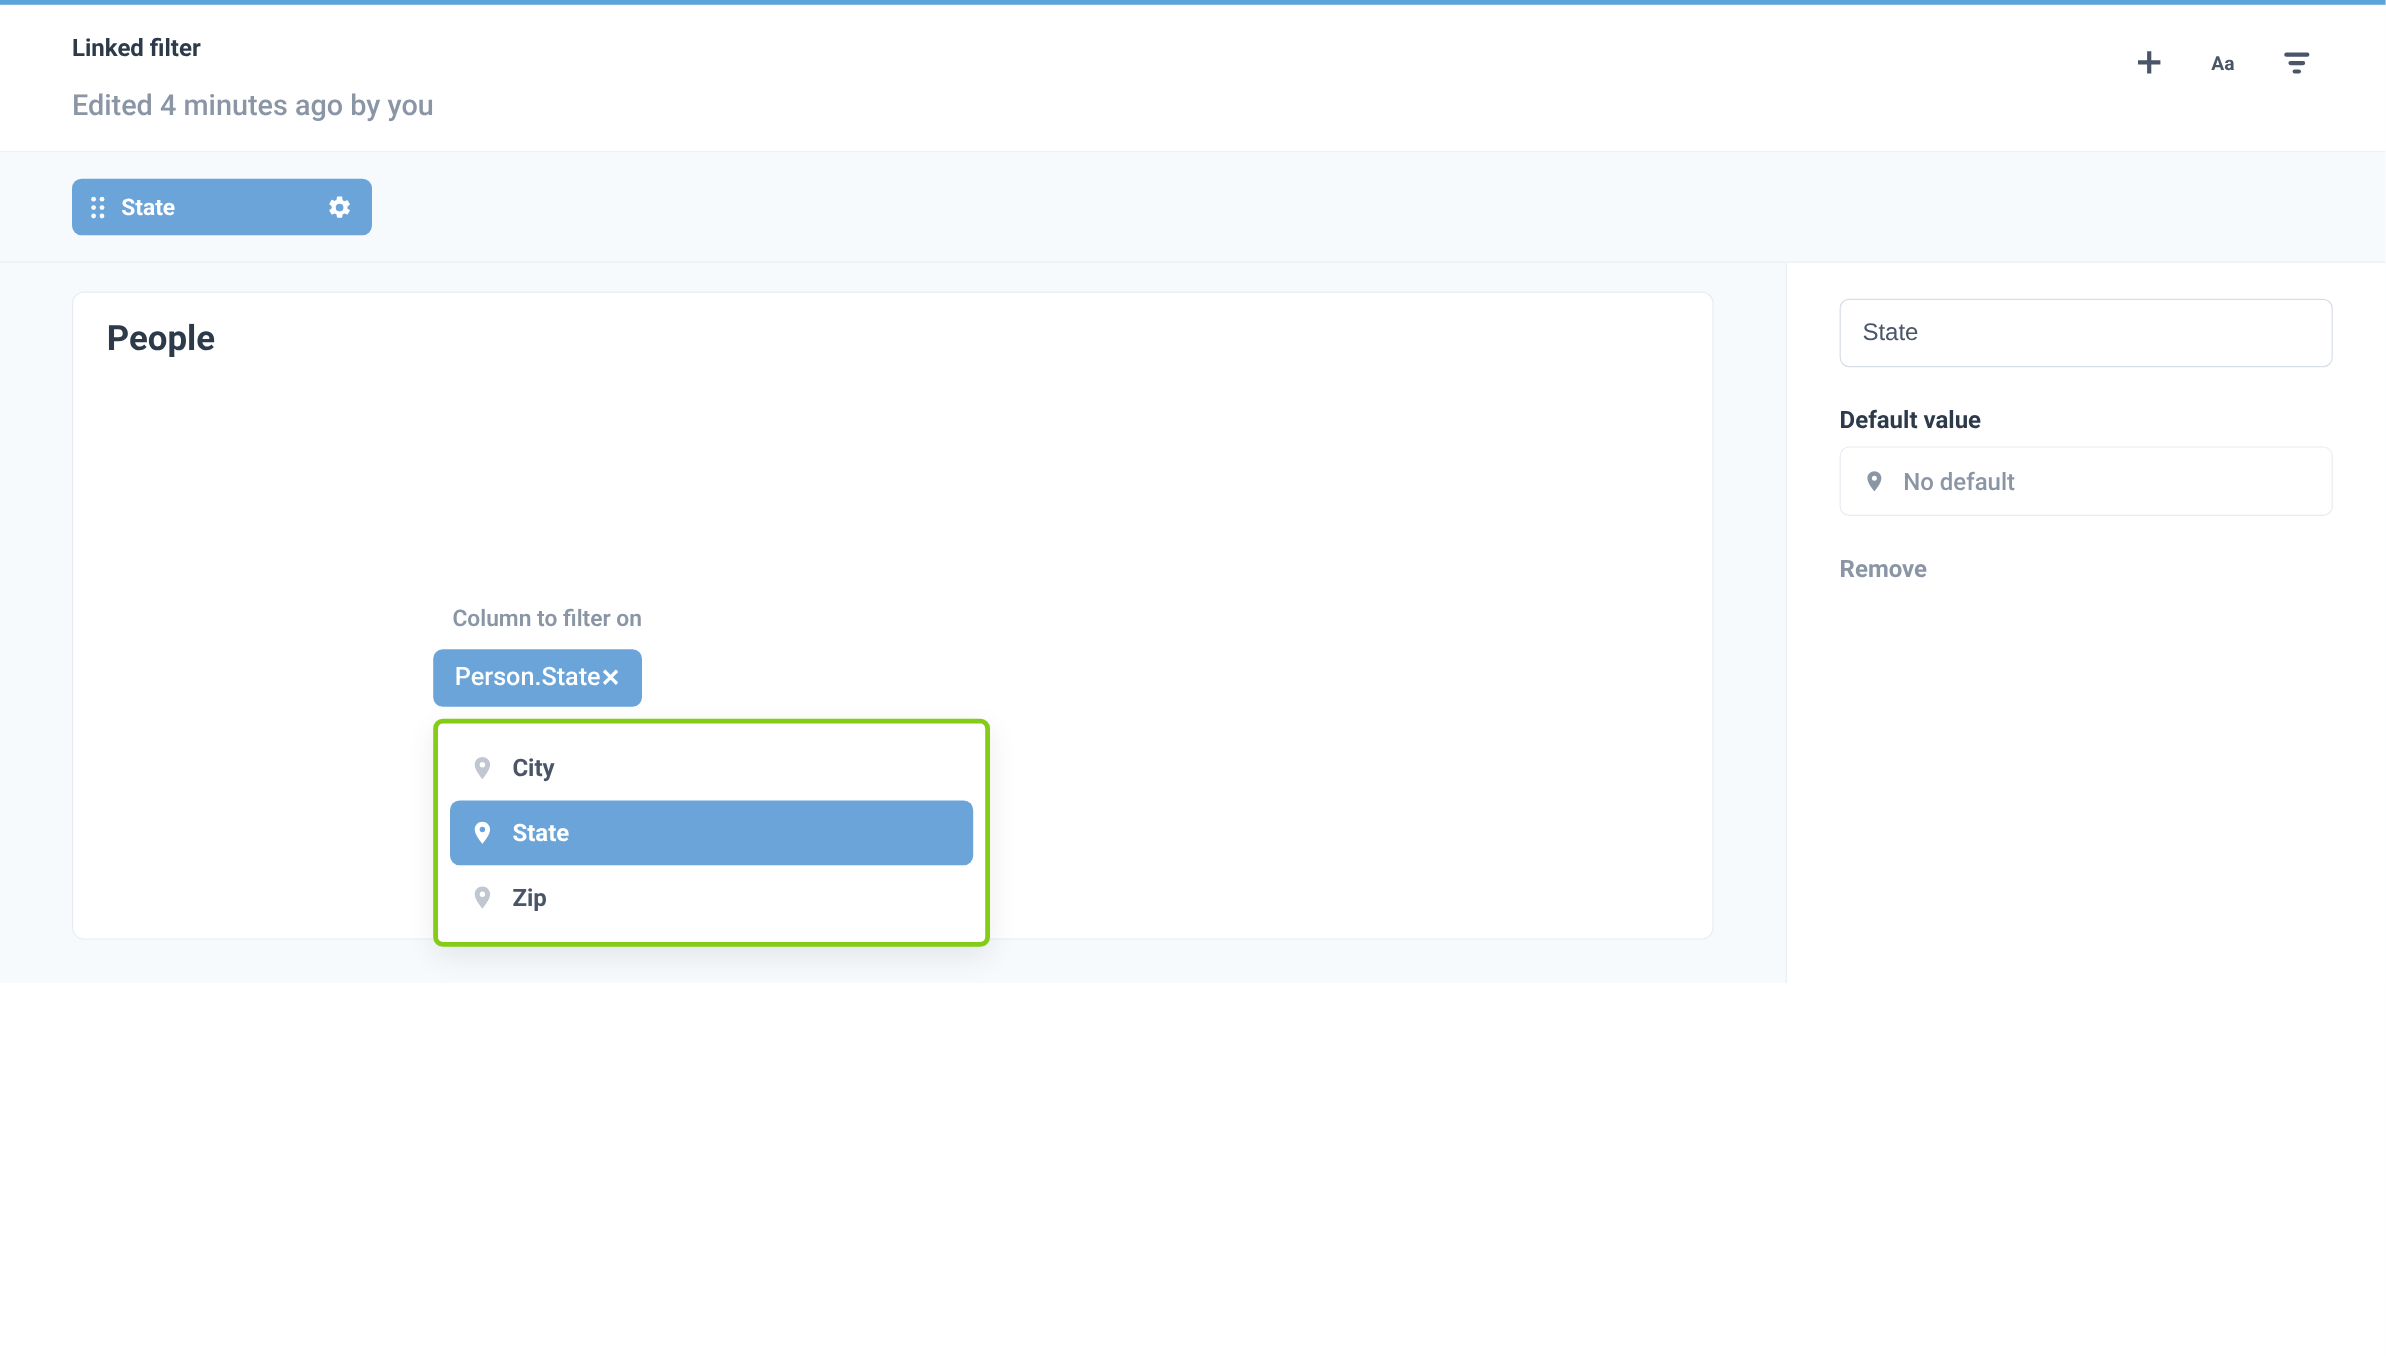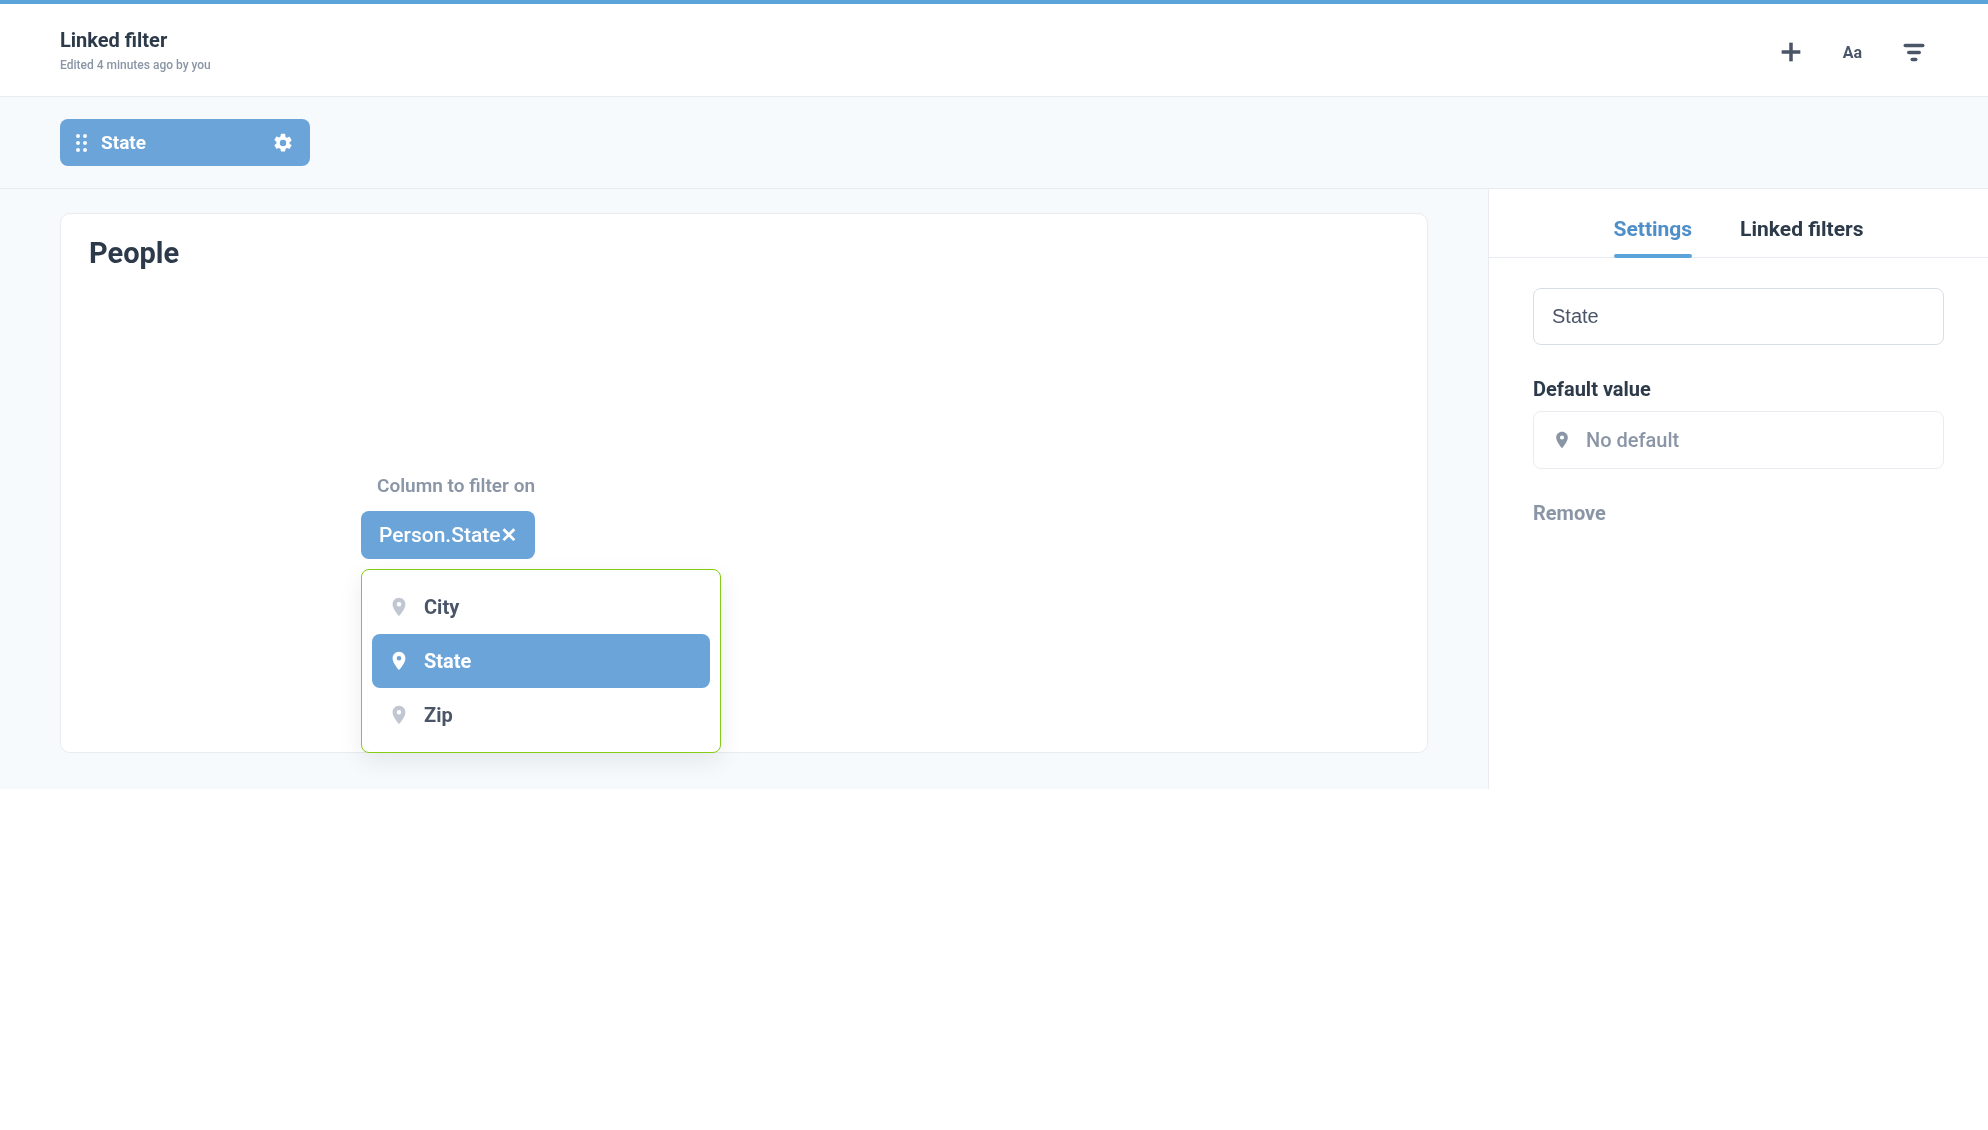--- a/index.html
+++ b/index.html
@@ -8,21 +8,21 @@
 
   .header {
     display: flex;
     align-items: flex-start;
     justify-content: space-between;
     padding: 24px 60px 24px 60px;
     border-bottom: 1px solid #e8ecf0;
   }
   .header-left { display: flex; flex-direction: column; gap: 6px; }
   .page-title { font-size: 20px; font-weight: 700; color: #2d3a4a; }
-  .subtitle { font-size: 12px; color: #8a95a5; font-weight: 500; }
+  .subtitle { font-size: 24px; color: #8a95a5; font-weight: 500; margin-top: 16px; }
   .header-actions { display: flex; gap: 38px; align-items: center; margin-top: 10px; }
   .icon-btn { cursor: pointer; color: #4a5568; display: inline-flex; }
   .icon-btn svg { width: 28px; height: 28px; }
 
   .filter-bar {
     background: #f7fafc;
     border-bottom: 1px solid #e8ecf0;
     padding: 22px 60px;
   }
   .filter-chip {
@@ -85,24 +85,24 @@
     border-radius: 8px;
     padding: 12px 18px;
     font-size: 21px;
     font-weight: 500;
   }
   .cf-token .close-x { font-weight: 700; cursor: pointer; font-size: 20px; }
 
   .dropdown {
     margin-top: 10px;
     background: #fff;
-    border: 1px solid #84cc16;
+    border: 4px solid #84cc16;
     border-radius: 8px;
     box-shadow: 0 8px 24px rgba(0,0,0,0.08);
-    width: 360px;
+    width: 464px;
     padding: 10px;
   }
   .dd-item {
     display: flex;
     align-items: center;
     gap: 14px;
     padding: 14px 16px;
     border-radius: 8px;
     font-size: 20px;
     font-weight: 700;
@@ -260,24 +260,20 @@
                 </svg>
             </span>
             <span>Zip</span>
           </div>
         </div>
       </div>
     </div>
   </div>
 
   <div class="side-panel">
-    <div class="tabs">
-      <div class="tab active">Settings</div>
-      <div class="tab">Linked filters</div>
-    </div>
     <div class="panel-body">
       <div>
         <input class="text-input" type="text" value="State" style="">
       </div>
       <div>
         <label class="form-label">Default value</label>
         <div class="default-value-box">
           <span class="pin">
             <svg width="20" height="24" viewBox="0 0 24 24" fill="currentColor">
                 <path d="M12 2C8.13 2 5 5.13 5 9c0 5.25 7 13 7 13s7-7.75 7-13c0-3.87-3.13-7-7-7zm0 9.5A2.5 2.5 0 1 1 14.5 9 2.5 2.5 0 0 1 12 11.5z"></path>

